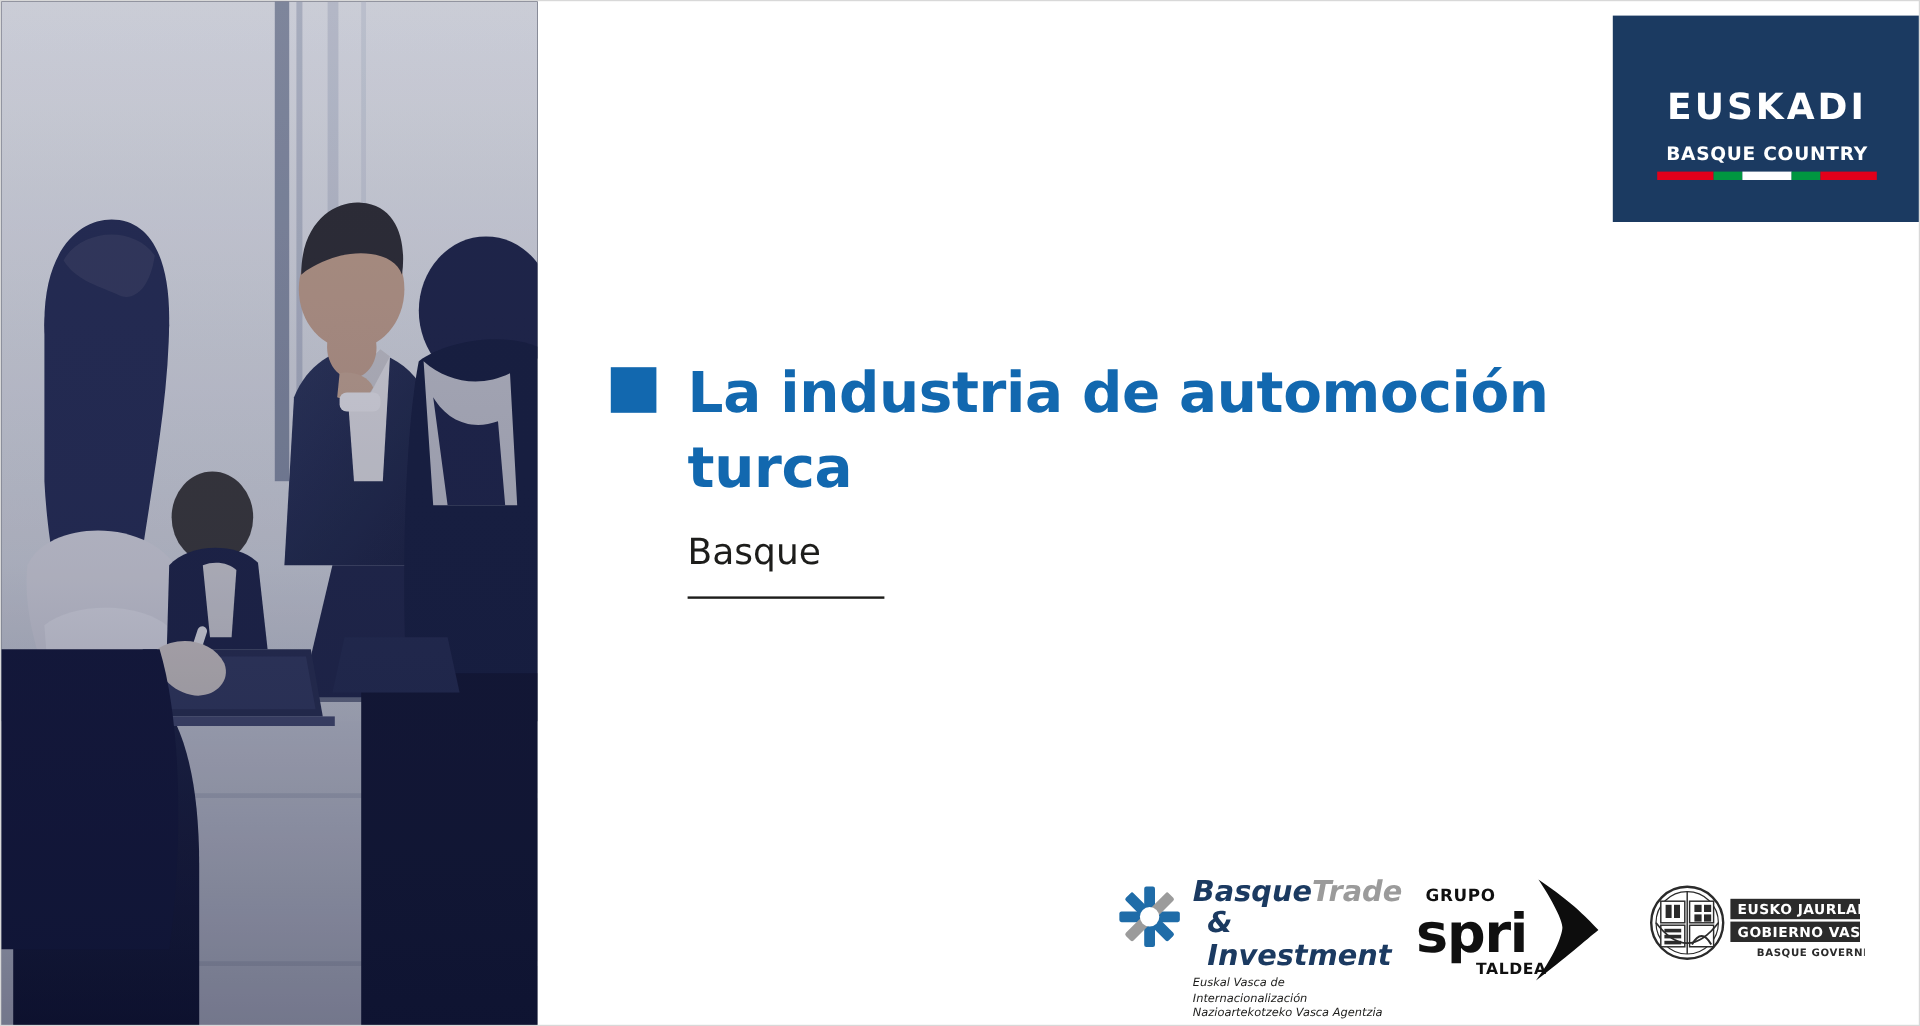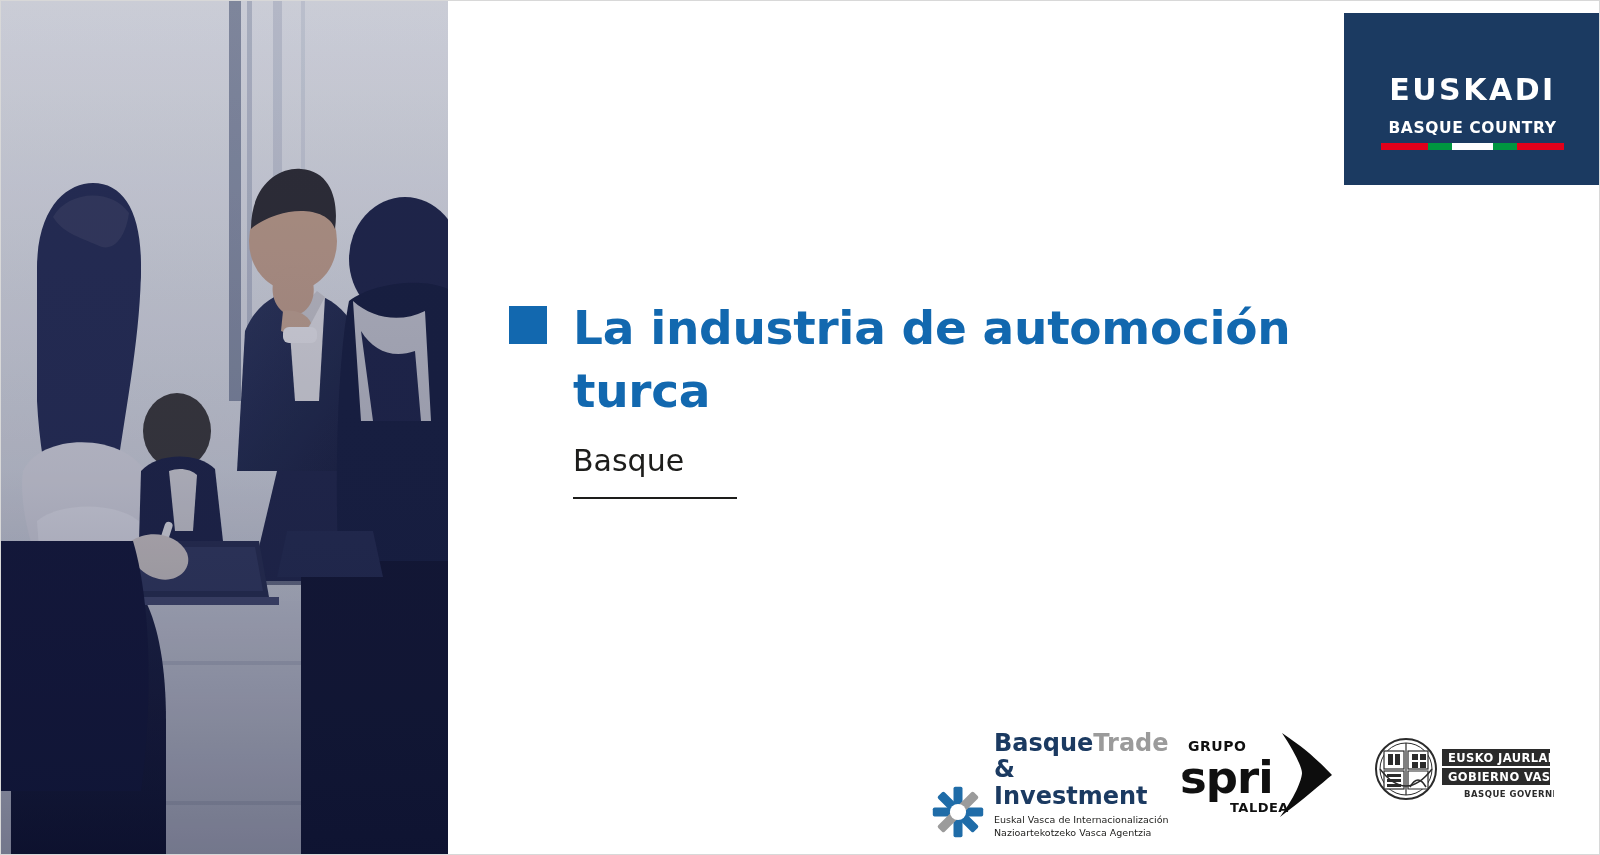--- a/index.html
+++ b/index.html
@@ -112,27 +112,27 @@
   
   .footer-logos {
     position:absolute;
     left:930px; top:726px;
     width:630px; height:100px;
     display:flex;
     align-items:flex-start;
   }
 
   
-  .logo-bti { display:flex; align-items:flex-end; width:215px; }
+  .logo-bti { display:flex; align-items:flex-start; width:215px;font-style:italic; }
   .bti-mark { width:54px; height:54px; flex:0 0 54px; margin-top:10px; }
   .bti-text { margin-left:9px; margin-top:4px; }
   .bti-line1 { font-size:24px; line-height:1.04; font-weight:bold; font-family:"DejaVu Sans", sans-serif; }
   .bti-line1 .b1 { color:#1b3a61; }
   .bti-line1 .b2 { color:#9b9b9b; }
-  .bti-line2 { font-size:24px; line-height:1.12; font-weight:bold; color:#1b3a61; font-family:"DejaVu Sans", sans-serif; }
+  .bti-line2 { font-size:24px; line-height:1.12; font-weight:bold; color:#1b3a61; font-family:"DejaVu Sans", sans-serif;margin-left:12px; }
   .bti-sub { font-size:9.5px; color:#1d1d1b; line-height:1.35; margin-top:4px; font-family:"DejaVu Sans", sans-serif; }
 
   
   .logo-spri { position:relative; width:160px; height:92px; margin-left:28px; }
   .logo-spri svg { display:block; }
 
   
   .logo-gv { position:relative; width:180px; height:80px; margin-left:40px; margin-top:8px; }
   .logo-gv svg { display:block; }
 </style>

